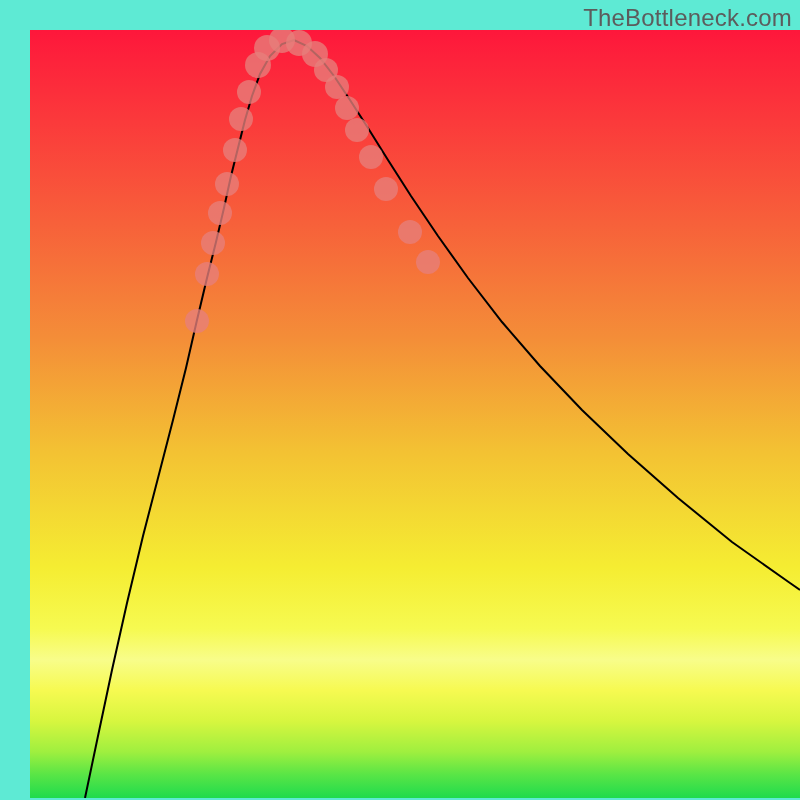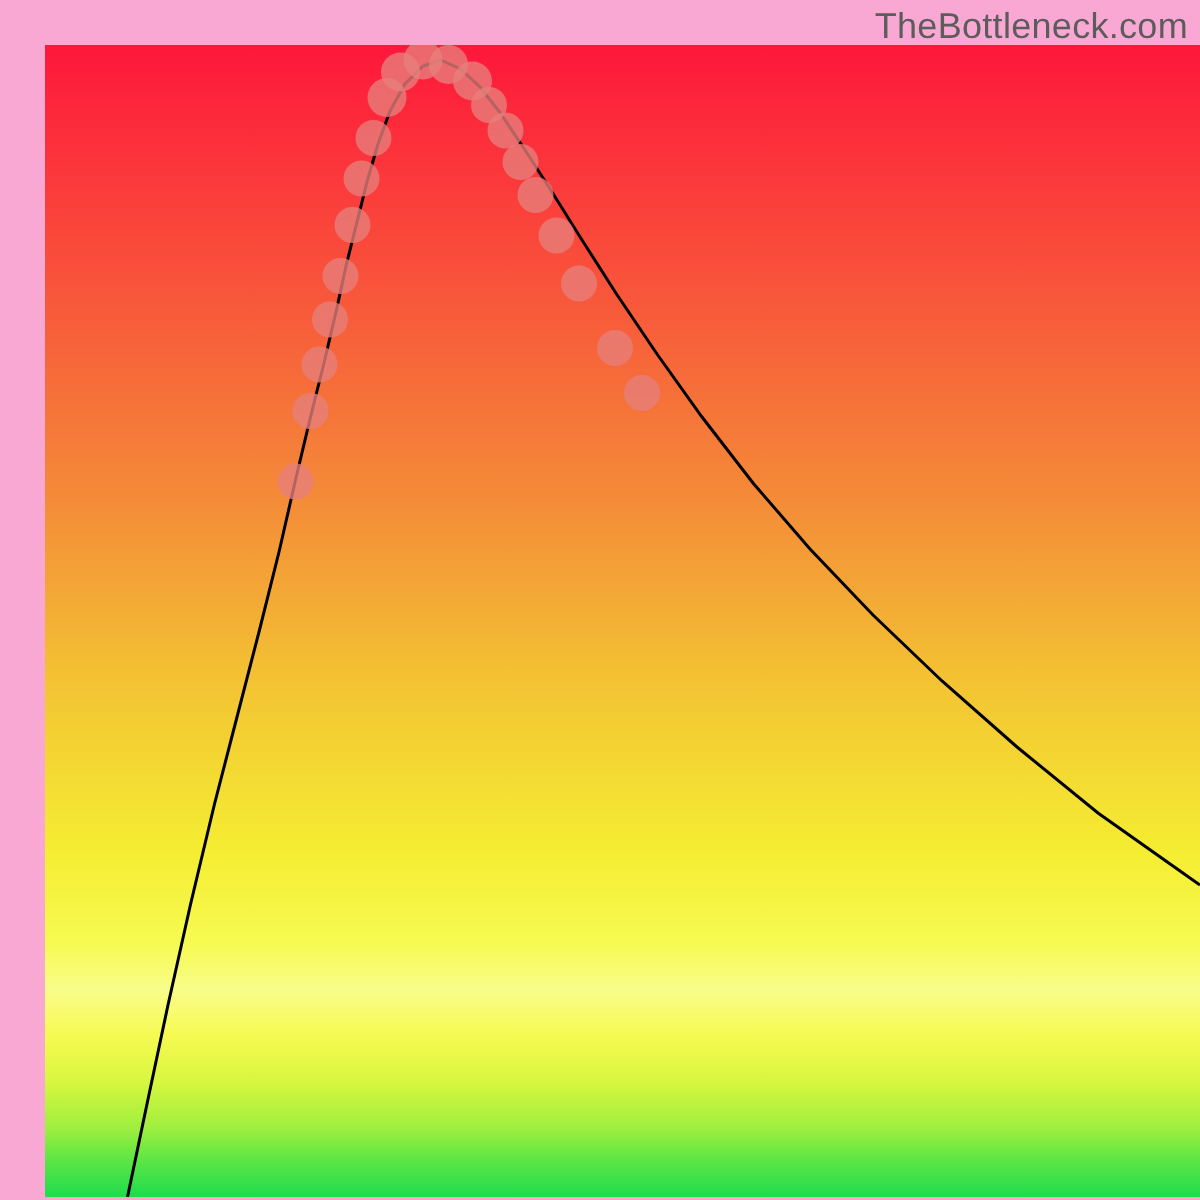--- a/index.html
+++ b/index.html
@@ -10,21 +10,21 @@
     overflow: hidden;
     background: #000;
     font-family: Arial, Helvetica, sans-serif;
   }
   .frame {
     position: absolute;
     left: 0;
     top: 0;
     width: 800px;
     height: 800px;
-    background: #f9a8d4;
+    background: #5eead4;
   }
   .plot-area {
     position: absolute;
     left: 30px;
     top: 30px;
     width: 770px;
     height: 768px;
   }
   .watermark {
     position: absolute;

